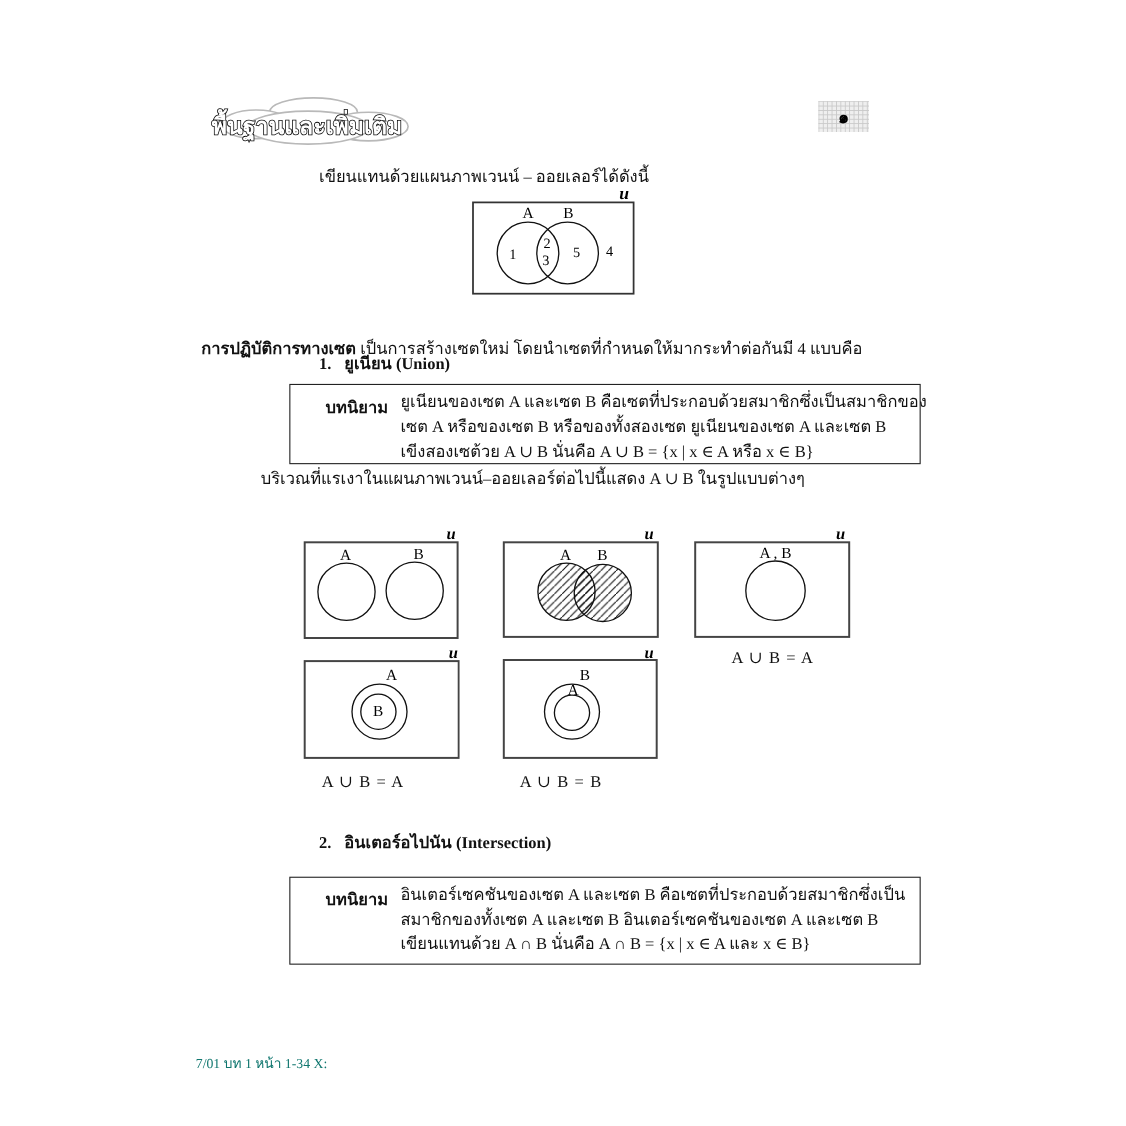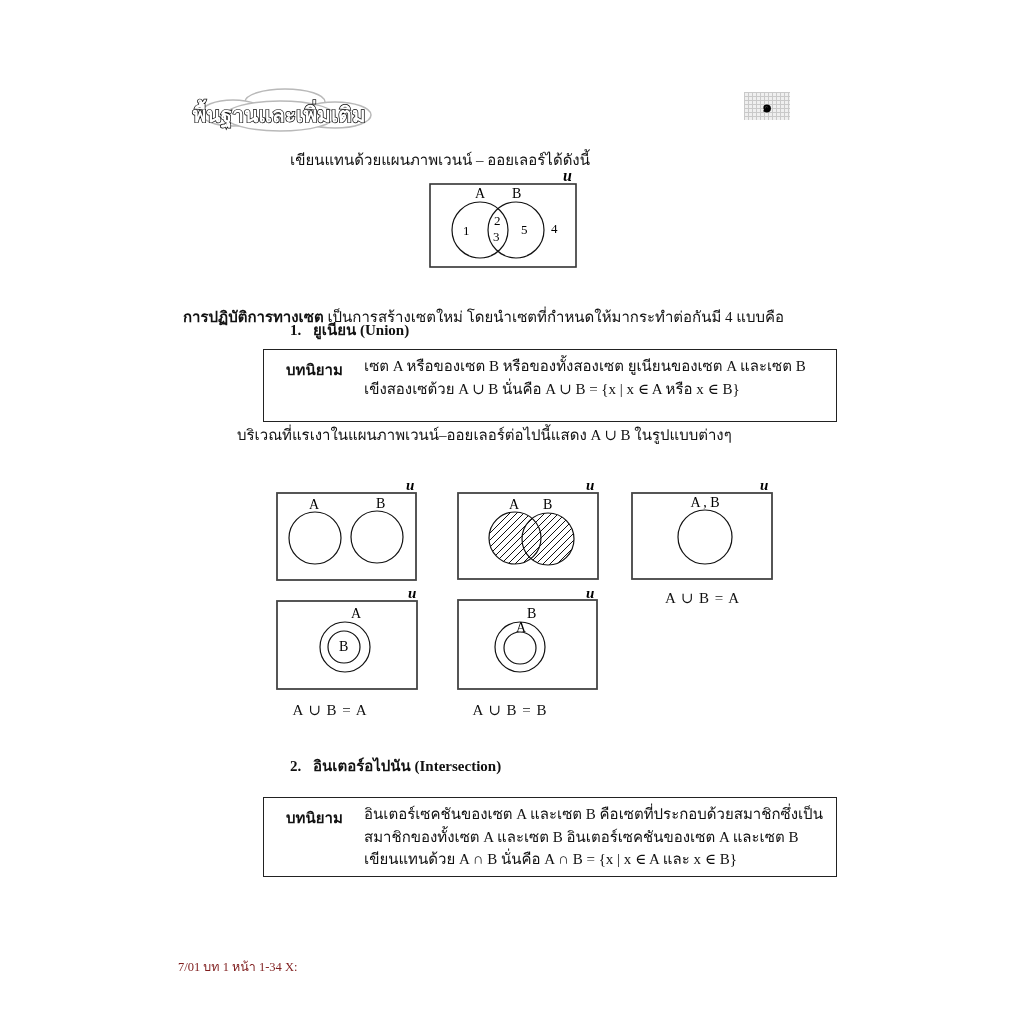--- a/index.html
+++ b/index.html
@@ -16,26 +16,26 @@
     width:46px;height:28px;left:744px;top:92px;
     background-color:#efefef;
     background-image:linear-gradient(#c9c9c9 1px, transparent 1px),
                      linear-gradient(90deg,#c9c9c9 1px, transparent 1px);
     background-size:4px 4px;
     display:flex;align-items:center;justify-content:center;
     font-size:16px;font-weight:bold;color:#000;
   }
   
   .defbox{border:1.2px solid #222;background:#fff;}
-  .defbox .deflabel{position:absolute;left:22px;top:8px;font-weight:bold;font-size:15px;}
+  .defbox .deflabel{position:absolute;left:32px;top:8px;font-weight:bold;font-size:15px;}
   .defbox .deflines{position:absolute;left:100px;top:5px;}
   .defbox .defline{font-size:15px;line-height:22.5px;white-space:nowrap;}
   .caption{font-size:15px;text-align:center;letter-spacing:1px;white-space:nowrap;}
   svg text{font-family:"Liberation Serif","DejaVu Serif",serif;}
-  .footer{font-size:12.5px;color:#7f1d1d;}
+  .footer{font-size:12.5px;color:#0f766e;}
 </style>
 </head>
 <body>
 
 <div class="abs" style="left:175px;top:86px;width:215px;height:52px;">
   <svg width="215" height="52" viewBox="0 0 215 52">
     <g fill="#ffffff" stroke="#b9b9b9" stroke-width="1.5">
       <ellipse cx="110" cy="16" rx="40" ry="13"></ellipse>
       <ellipse cx="58" cy="27" rx="32" ry="13"></ellipse>
       <ellipse cx="160" cy="29" rx="36" ry="13"></ellipse>
@@ -72,20 +72,21 @@
 </div>
 
 <div class="abs txt bold" style="left:290px;top:318px;">
   <span>1.</span>
   <span style="margin-left:8px;">ยูเนียน (Union)</span>
 </div>
 
 <div class="abs defbox" style="left:263px;top:349px;width:572px;height:71px;">
   <div class="deflabel">บทนิยาม</div>
   <div class="deflines">
+    <div class="defline">ยูเนียนของเซต A และเซต B คือเซตที่ประกอบด้วยสมาชิกซึ่งเป็นสมาชิกของ</div>
     <div class="defline">เซต A หรือของเซต B หรือของทั้งสองเซต ยูเนียนของเซต A และเซต B</div>
     <div class="defline">เขีงสองเซต้วย A ∪ B นั่นคือ A ∪ B = {x | x ∈ A หรือ x ∈ B}</div>
   </div>
 </div>
 
 <div class="abs txt" style="left:237px;top:423px;">บริเวณที่แรเงาในแผนภาพเวนน์–ออยเลอร์ต่อไปนี้แสดง A ∪ B ในรูปแบบต่างๆ</div>
 
 <div class="abs" style="left:266px;top:477px;width:152px;height:104px;">
   <svg width="152" height="104" viewBox="0 0 152 104">
     <text x="140" y="13" font-size="15" font-style="italic" font-weight="bold">u</text>

